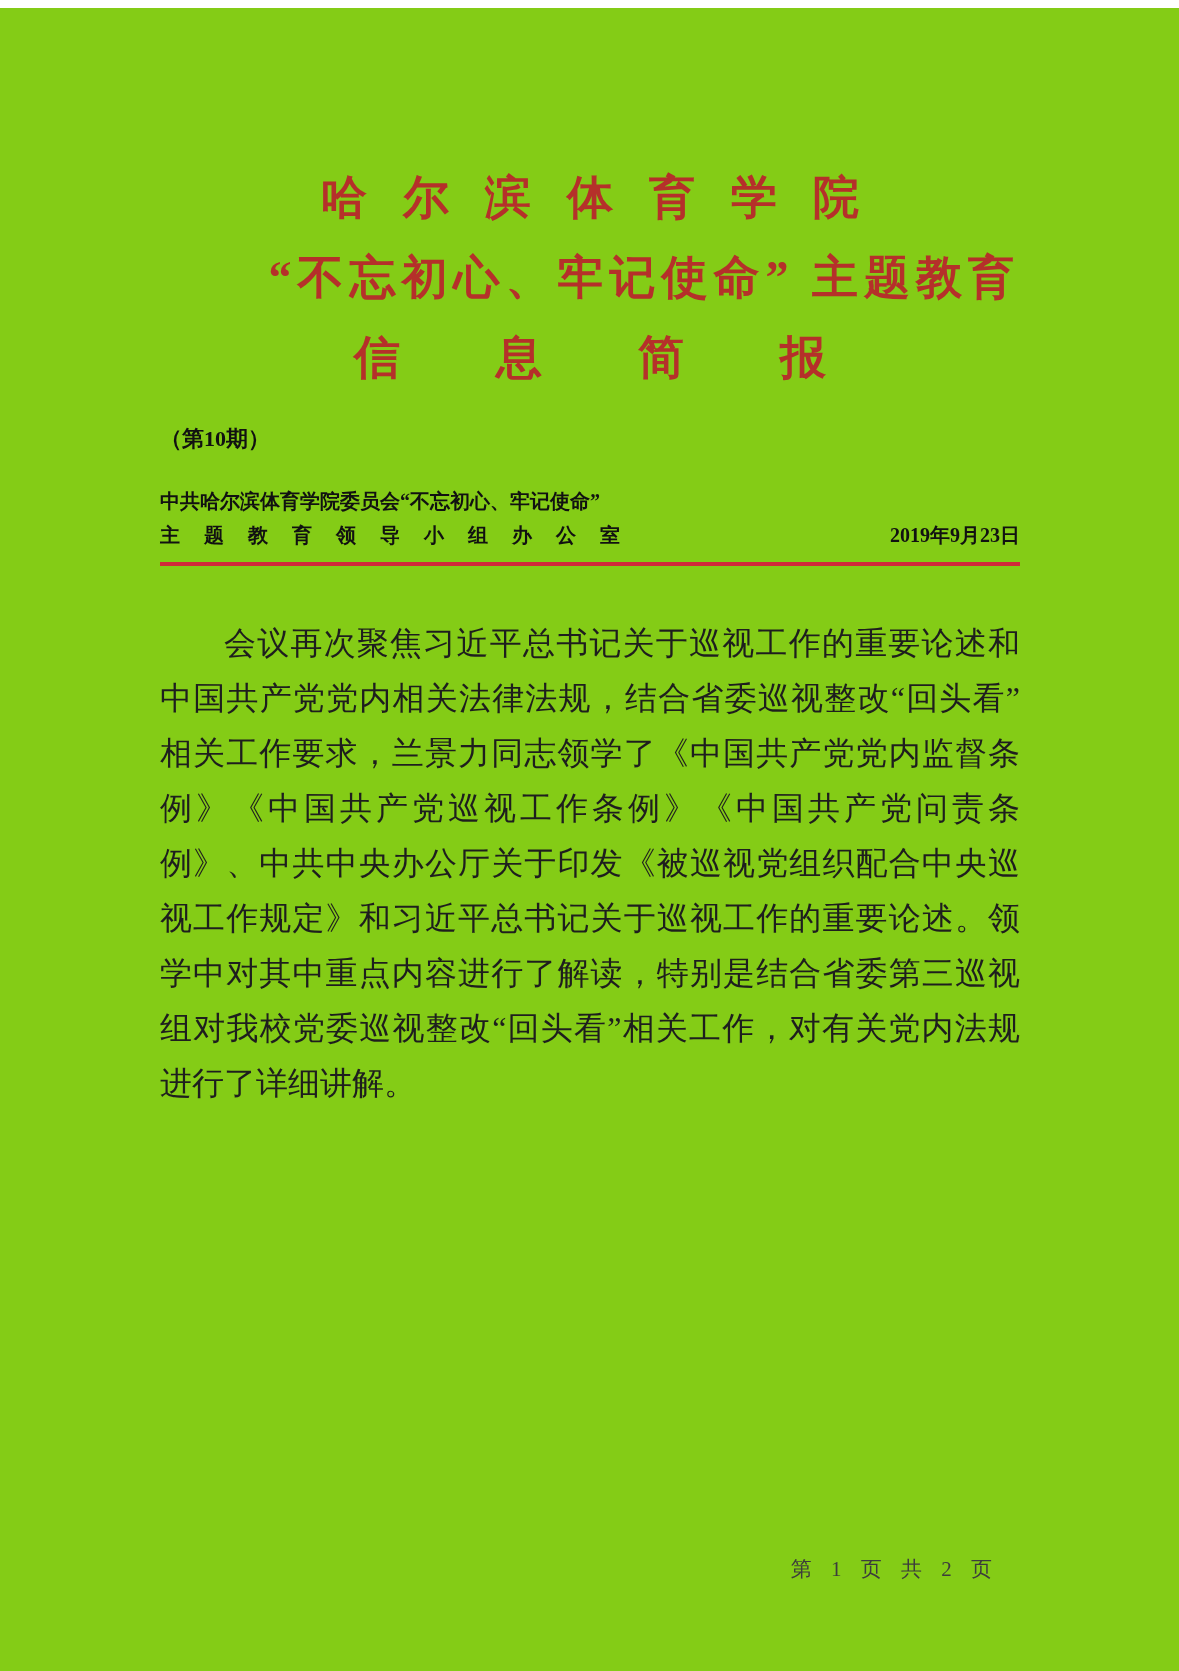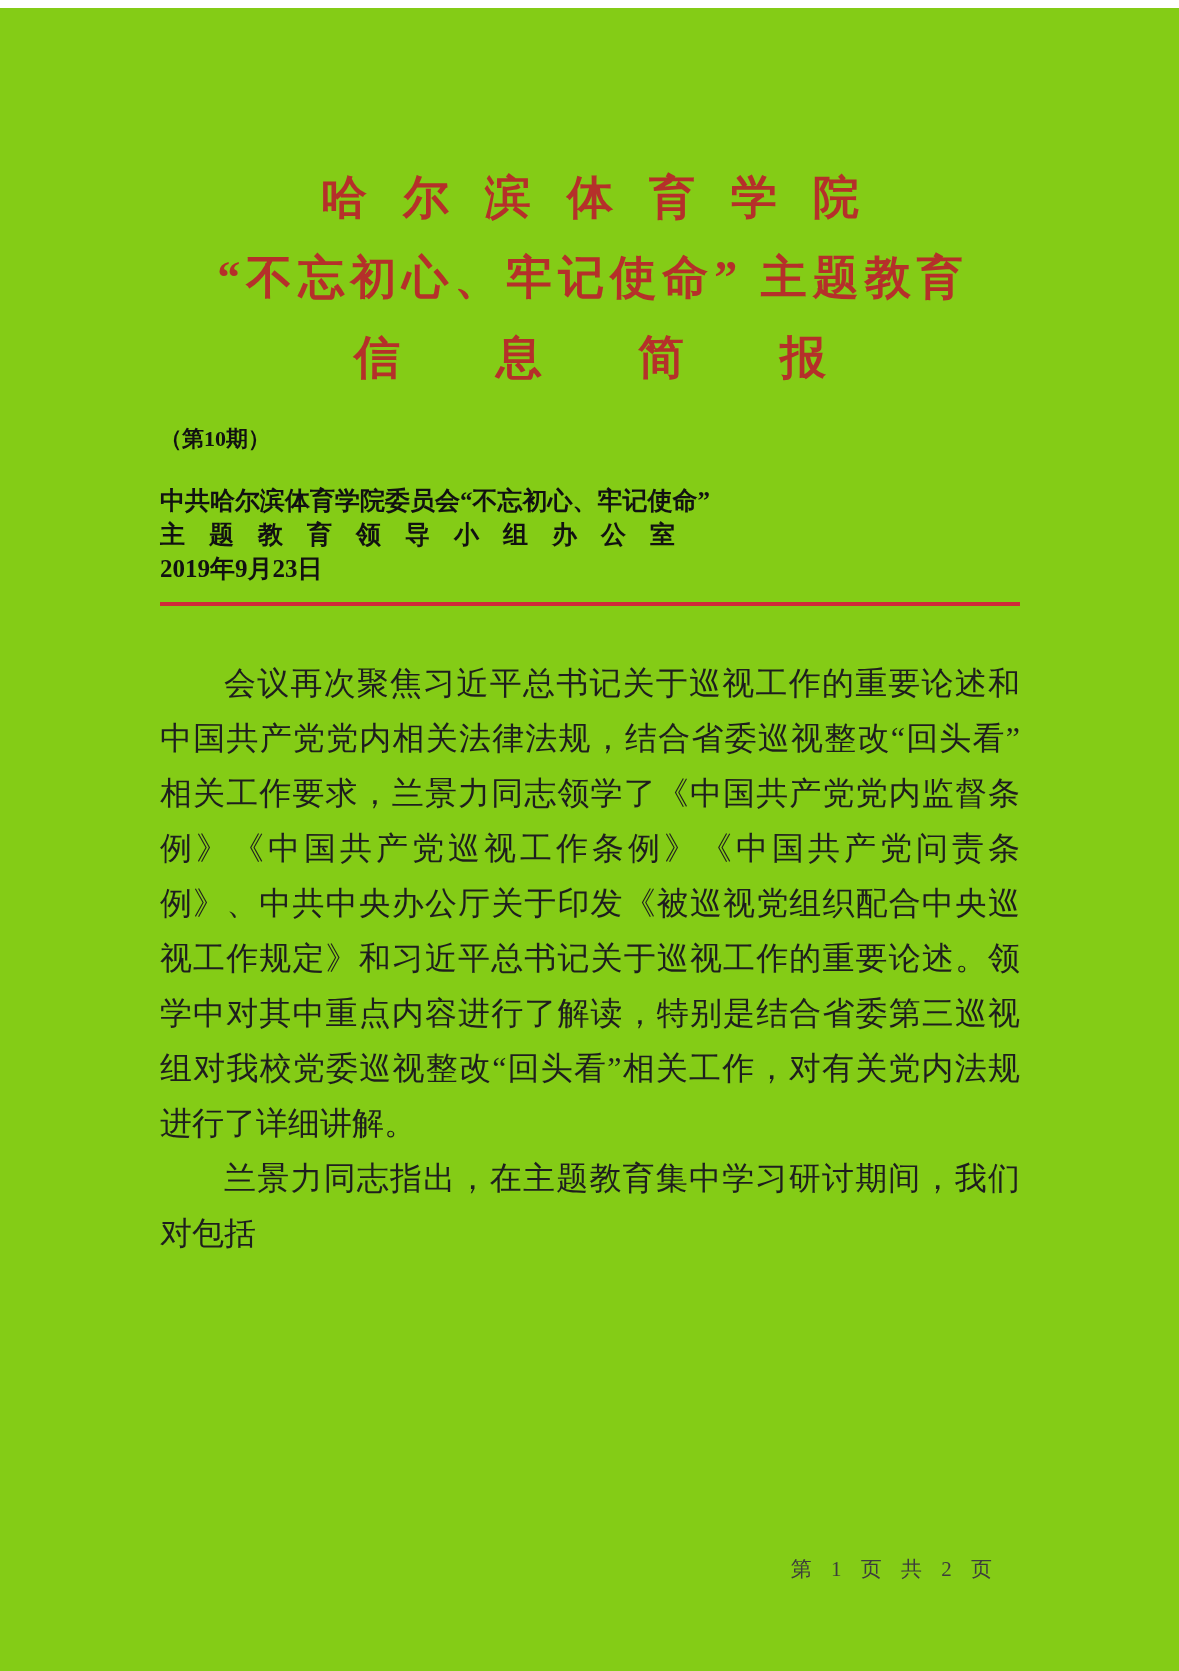--- a/index.html
+++ b/index.html
@@ -31,50 +31,49 @@
     text-align: center;
     color: #b5302a;
     font-weight: bold;
   }
   .masthead-line {
     font-size: 46px;
     line-height: 80px;
     white-space: nowrap;
   }
   .masthead-line1 { letter-spacing: 36px; padding-left: 36px; }
-  .masthead-line2 { letter-spacing: 6px;  padding-left: 6px;  }
+  .masthead-line2 { letter-spacing: 6px;  padding-left: 6px; text-align: right;  }
   .masthead-line3 { letter-spacing: 96px; padding-left: 96px; text-align: center; }
 
   .issue-no {
     margin-top: 24px;
     color: #111;
     font-size: 22px;
     font-weight: bold;
     line-height: 34px;
   }
 
   
   .publisher {
     margin-top: 28px;
-    font-size: 25px;
+    font-size: 20px;
     font-weight: bold;
     color: #111;
     border-bottom: 4px solid #d0293a;
-    padding-bottom: 16px;
+    padding-bottom: 10px;
   }
   .publisher-line1 {
     line-height: 34px;
     white-space: nowrap;
   }
   .publisher-line2-row {
     display: flex;
     justify-content: space-between;
-    align-items: flex-start;
+    align-items: flex-end;
     line-height: 34px;
-    flex-direction: column;
   }
   .publisher-line2 {
     letter-spacing: 24px;
     white-space: nowrap;
   }
   .publisher-date {
     white-space: nowrap;
   }
 
   
@@ -125,19 +124,18 @@
       <div class="publisher-line1">中共哈尔滨体育学院委员会“不忘初心、牢记使命”</div>
       <div class="publisher-line2-row">
         <span class="publisher-line2">主题教育领导小组办公室</span>
         <span class="publisher-date">2019年9月23日</span>
       </div>
     </div>
 
 
     <div class="article-body">
       <p>会议再次聚焦习近平总书记关于巡视工作的重要论述和中国共产党党内相关法律法规，结合省委巡视整改“回头看”相关工作要求，兰景力同志领学了《中国共产党党内监督条例》《中国共产党巡视工作条例》《中国共产党问责条例》、中共中央办公厅关于印发《被巡视党组织配合中央巡视工作规定》和习近平总书记关于巡视工作的重要论述。领学中对其中重点内容进行了解读，特别是结合省委第三巡视组对我校党委巡视整改“回头看”相关工作，对有关党内法规进行了详细讲解。</p>
-      <p>兰景力同志指出，在主题教育集中学习研讨期间，我们对包括</p>
     </div>
 
   </div>
 
   <div class="page-footer">第 1 页 共 2 页</div>
 </div>
 
 </body></html>

